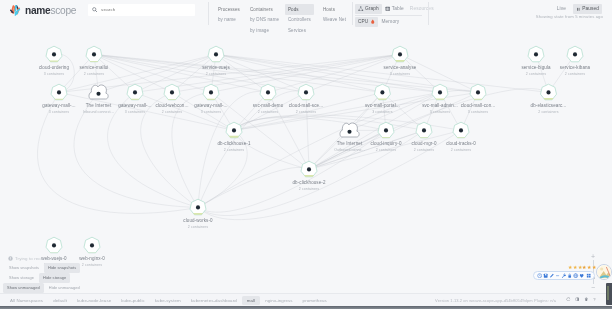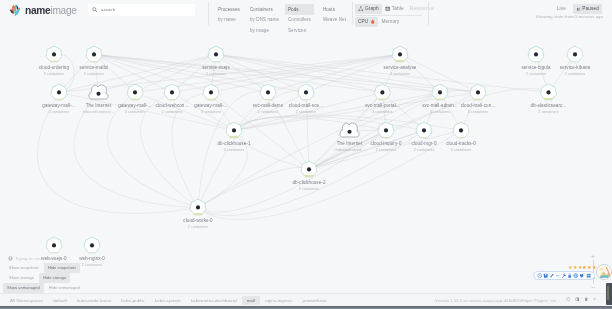--- a/index.html
+++ b/index.html
@@ -102,21 +102,21 @@
           <path d="M12.5 5.5 L9 18.5" stroke="#ee6f48" stroke-width="3.5"></path>
           <path d="M3.5 13 L8 17.5" stroke="#2b3550" stroke-width="3.0"></path>
           <path d="M15.5 4 L19 11" stroke="#2b3550" stroke-width="3.3"></path>
           <path d="M20.5 10 L16.5 20" stroke="#ee6f48" stroke-width="3.4"></path>
           <path d="M21 9 L17.5 12" stroke="#ee6f48" stroke-width="3.1"></path>
           <path d="M14.5 4 L13 14.5" stroke="#46c9eb" stroke-width="3.5"></path>
           <path d="M13 19 L21.5 11" stroke="#46c9eb" stroke-width="3.4"></path>
           <path d="M13 23 L18 18" stroke="#46c9eb" stroke-width="3.1"></path>
         </g>
       </svg>
-      <div id="logo-text"><span class="b">name</span><span class="l">image</span></div>
+      <div id="logo-text"><span class="b">name</span><span class="l">scope</span></div>
     </div>
 
     <div id="search-box">
       <svg id="search-icon" viewBox="0 0 14 14">
         <circle cx="5.6" cy="5.6" r="4.1" fill="none" stroke="#5e6570" stroke-width="1.5"></circle>
         <path d="M8.8 8.8 L12.6 12.6" stroke="#5e6570" stroke-width="1.7" stroke-linecap="round"></path>
       </svg>
       <input id="search-input" placeholder="search" style="">
     </div>
 

